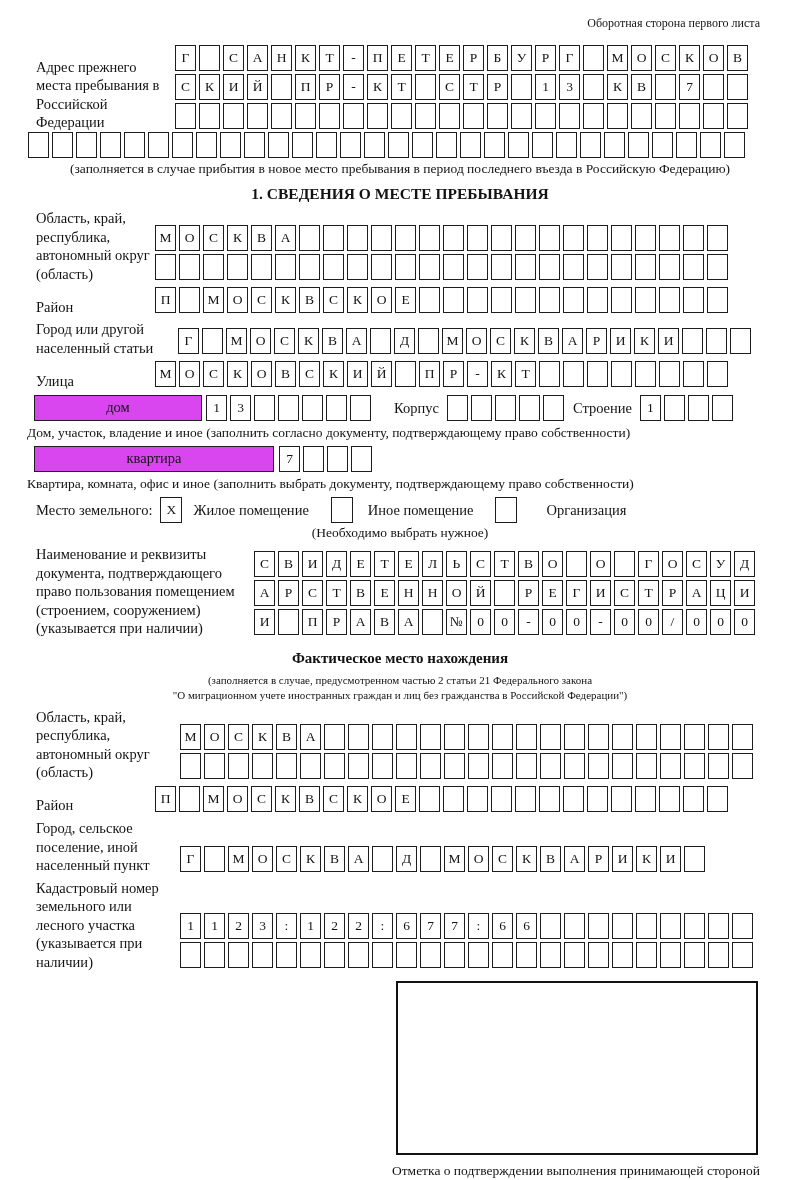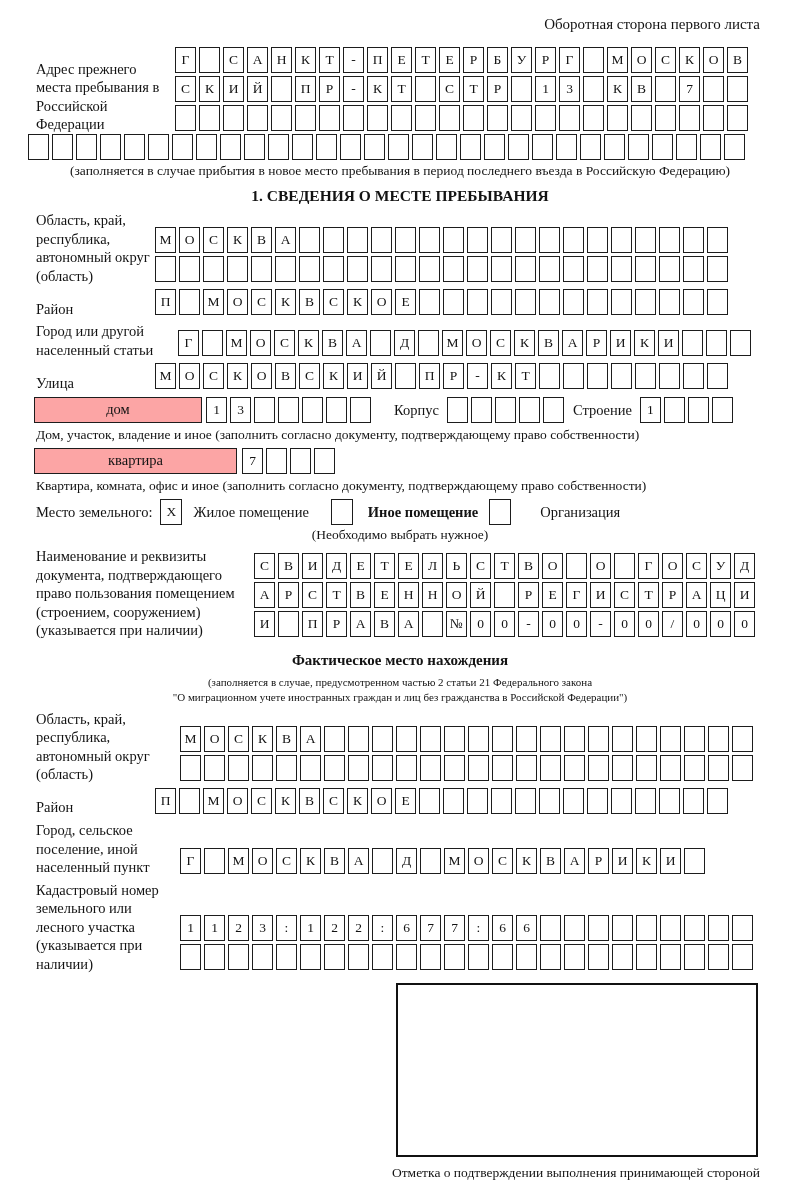--- a/index.html
+++ b/index.html
@@ -1,44 +1,44 @@
 <!DOCTYPE html>
 <html><head>
 <meta charset="utf-8">
 <style>
   html,body { margin:0; padding:0; }
   body {
     width:800px; min-height:1180px; background:#ffffff; color:#131313;
     font-family:"Liberation Serif","DejaVu Serif",serif;
     font-size:14.5px; overflow:hidden; position:relative;
   }
-  .corner { text-align:right; padding:16px 40px 0 0; font-size:15px; }
+  .corner { text-align:right; padding:16px 40px 0 0; font-size:12px; }
 
   .block { display:flex; align-items:flex-end; padding-left:36px; margin-top:4px; }
   .lbl { line-height:1.28; flex:none; }
   .rows { flex:none; }
 
   .cellrow { white-space:nowrap; margin-bottom:3px; height:26px; }
   .cell {
     display:inline-block; box-sizing:border-box; width:21px; height:26px;
     border:1.6px solid #1d1d1d; margin-right:3px; text-align:center;
     line-height:23px; font-size:13.5px; vertical-align:top; background:#fff;
   }
   .note { text-align:center; font-size:13.5px; margin-top:1px; }
   .sect-title { text-align:center; font-weight:bold; font-size:15.5px; margin:8px 0 6px 0; }
 
   .w139 { width:139px; } .w119 { width:119px; } .w142 { width:142px; }
   .w218 { width:218px; } .w144 { width:144px; }
 
   .inline-rect {
     display:inline-block; box-sizing:border-box; height:26px; border:1.6px solid #1d1d1d;
-    text-align:center; line-height:23px; vertical-align:top; background:#fca5a5;
+    text-align:center; line-height:23px; vertical-align:top; background:#d946ef;
   }
   .houserow, .flatrow { padding-left:34px; white-space:nowrap; margin-top:5px; }
-  .small-cap { font-size:13.5px; padding-left:36px; margin:1px 0 3px 0; }
+  .small-cap { font-size:13.5px; padding-left:27px; margin:1px 0 3px 0; }
   .ilabel { display:inline-block; vertical-align:top; line-height:26px; }
 
   .checkrow { padding-left:36px; margin-top:5px; white-space:nowrap; }
   .checkrow .cell { width:22px; }
   .center-note { text-align:center; font-size:13.5px; margin:2px 0 4px 0; }
 
   .fact-title { text-align:center; font-weight:bold; font-size:15px; margin:12px 0 6px 0; }
   .fact-note { text-align:center; font-size:11px; line-height:1.4; }
 
   .stamp-box {
@@ -90,26 +90,26 @@
   <div class="lbl w119">Улица</div>
   <div class="cellrow"><span class="cell">М</span><span class="cell">О</span><span class="cell">С</span><span class="cell">К</span><span class="cell">О</span><span class="cell">В</span><span class="cell">С</span><span class="cell">К</span><span class="cell">И</span><span class="cell">Й</span><span class="cell"></span><span class="cell">П</span><span class="cell">Р</span><span class="cell">-</span><span class="cell">К</span><span class="cell">Т</span><span class="cell"></span><span class="cell"></span><span class="cell"></span><span class="cell"></span><span class="cell"></span><span class="cell"></span><span class="cell"></span><span class="cell"></span></div>
 </div>
 
 <div class="houserow">
   <span class="inline-rect" style="width:168px; margin-right:4px;">дом</span><span class="cellrow" style="display:inline-block;"><span class="cell">1</span><span class="cell">3</span><span class="cell"></span><span class="cell"></span><span class="cell"></span><span class="cell"></span><span class="cell"></span></span><span class="ilabel" style="margin:0 8px 0 20px;">Корпус</span><span class="cellrow" style="display:inline-block;"><span class="cell"></span><span class="cell"></span><span class="cell"></span><span class="cell"></span><span class="cell"></span></span><span class="ilabel" style="margin:0 8px 0 6px;">Строение</span><span class="cellrow" style="display:inline-block;"><span class="cell">1</span><span class="cell"></span><span class="cell"></span><span class="cell"></span></span>
 </div>
 <div class="small-cap">Дом, участок, владение и иное (заполнить согласно документу, подтверждающему право собственности)</div>
 
 <div class="flatrow">
-  <span class="inline-rect" style="width:203px; margin-right:5px;">квартира</span><span class="cellrow" style="display:inline-block;"><span class="cell">7</span><span class="cell"></span><span class="cell"></span><span class="cell"></span></span>
+  <span class="inline-rect" style="width:240px; margin-right:5px;">квартира</span><span class="cellrow" style="display:inline-block;"><span class="cell">7</span><span class="cell"></span><span class="cell"></span><span class="cell"></span></span>
 </div>
-<div class="small-cap">Квартира, комната, офис и иное (заполнить согласно документу, подтверждающему право собственности)</div>
+<div class="small-cap">Квартира, комната, офис и иное (заполнить выбрать документу, подтверждающему право собственности)</div>
 
 <div class="checkrow">
-  <span class="ilabel" style="margin-right:8px;">Место земельного:</span><span class="cell">X</span><span class="ilabel" style="margin:0 22px 0 8px;">Жилое помещение</span><span class="cell"></span><span class="ilabel" style="margin:0 11px 0 12px;font-weight:bold;">Иное помещение</span><span class="cell"></span><span class="ilabel" style="margin-left:26px;">Организация</span>
+  <span class="ilabel" style="margin-right:8px;">Место земельного:</span><span class="cell">X</span><span class="ilabel" style="margin:0 22px 0 8px;">Жилое помещение</span><span class="cell"></span><span class="ilabel" style="margin:0 22px 0 12px;">Иное помещение</span><span class="cell"></span><span class="ilabel" style="margin-left:26px;">Организация</span>
 </div>
 <div class="center-note">(Необходимо выбрать нужное)</div>
 
 <div class="block">
   <div class="lbl w218">Наименование и реквизиты документа, подтверждающего право пользования помещением (строением, сооружением) (указывается при наличии)</div>
   <div class="rows">
     <div class="cellrow"><span class="cell">С</span><span class="cell">В</span><span class="cell">И</span><span class="cell">Д</span><span class="cell">Е</span><span class="cell">Т</span><span class="cell">Е</span><span class="cell">Л</span><span class="cell">Ь</span><span class="cell">С</span><span class="cell">Т</span><span class="cell">В</span><span class="cell">О</span><span class="cell"></span><span class="cell">О</span><span class="cell"></span><span class="cell">Г</span><span class="cell">О</span><span class="cell">С</span><span class="cell">У</span><span class="cell">Д</span></div>
     <div class="cellrow"><span class="cell">А</span><span class="cell">Р</span><span class="cell">С</span><span class="cell">Т</span><span class="cell">В</span><span class="cell">Е</span><span class="cell">Н</span><span class="cell">Н</span><span class="cell">О</span><span class="cell">Й</span><span class="cell"></span><span class="cell">Р</span><span class="cell">Е</span><span class="cell">Г</span><span class="cell">И</span><span class="cell">С</span><span class="cell">Т</span><span class="cell">Р</span><span class="cell">А</span><span class="cell">Ц</span><span class="cell">И</span></div>
     <div class="cellrow"><span class="cell">И</span><span class="cell"></span><span class="cell">П</span><span class="cell">Р</span><span class="cell">А</span><span class="cell">В</span><span class="cell">А</span><span class="cell"></span><span class="cell">№</span><span class="cell">0</span><span class="cell">0</span><span class="cell">-</span><span class="cell">0</span><span class="cell">0</span><span class="cell">-</span><span class="cell">0</span><span class="cell">0</span><span class="cell">/</span><span class="cell">0</span><span class="cell">0</span><span class="cell">0</span></div>
   </div>

